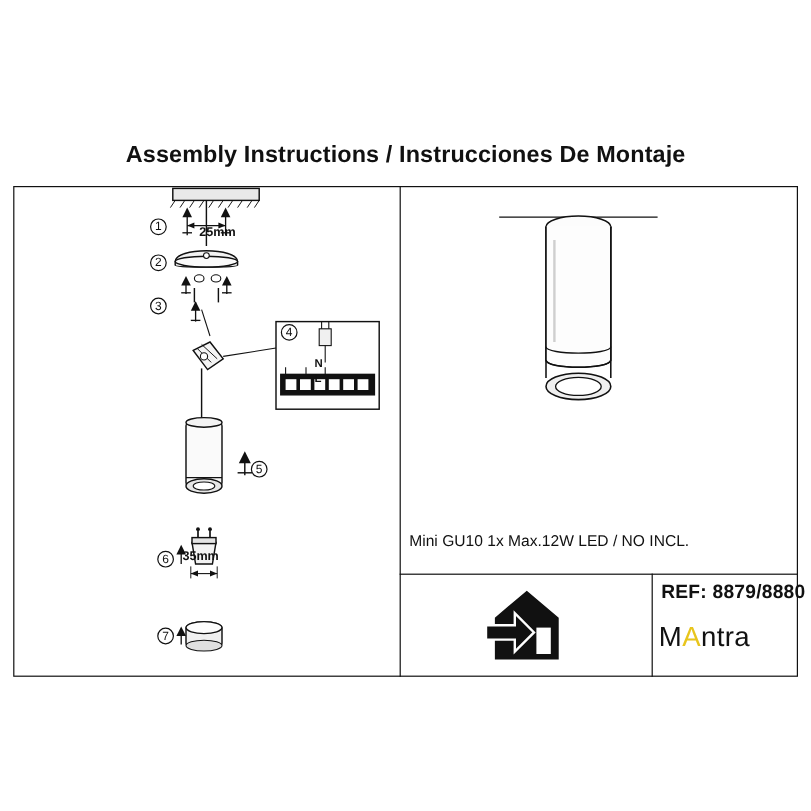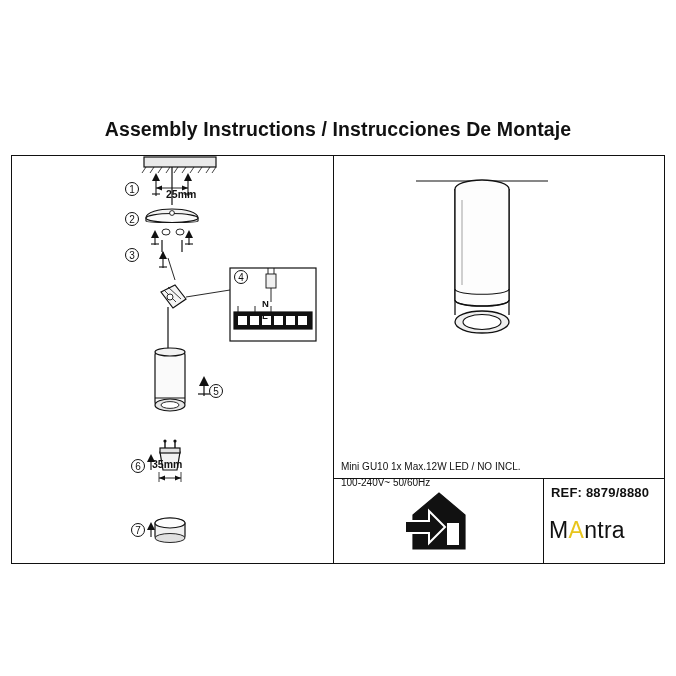--- a/index.html
+++ b/index.html
@@ -61,30 +61,30 @@
     position: absolute;
     left: 543px;
     top: 478px;
     width: 1.3px;
     height: 86px;
     background: #111;
   }
   .spec-text {
     position: absolute;
     left: 341px;
-    top: 459px;
-    font-size: 10px;
+    top: 443px;
+    font-size: 13px;
     line-height: 16px;
     color: #111;
   }
   .ref-text {
     position: absolute;
     left: 551px;
     top: 485px;
-    font-size: 13px;
+    font-size: 16px;
     font-weight: bold;
     color: #111;
     letter-spacing: 0.2px;
   }
   .brand {
     position: absolute;
     left: 549px;
     top: 517px;
     font-size: 23px;
     color: #111;
@@ -299,21 +299,20 @@
   <div class="step-num" style="left:131px; top:523px;">7</div>
 
   <div class="dim-label" style="left:166px; top:188px;">25mm</div>
   <div class="dim-label" style="left:152px; top:458px;">35mm</div>
 
   <div class="dim-label" style="left:262px; top:298px; font-size:9.5px;">N</div>
   <div class="dim-label" style="left:262px; top:310px; font-size:9.5px;">L</div>
 
   <div class="spec-text">
     <div>Mini GU10 1x Max.12W LED / NO INCL.</div>
-    <div>100-240V~ 50/60Hz</div>
   </div>
 
   <div class="ref-text">REF: 8879/8880</div>
 
   <div class="brand">
     <span>M</span><span class="accent">A</span><span>ntra</span>
   </div>
 
 </div>
 

